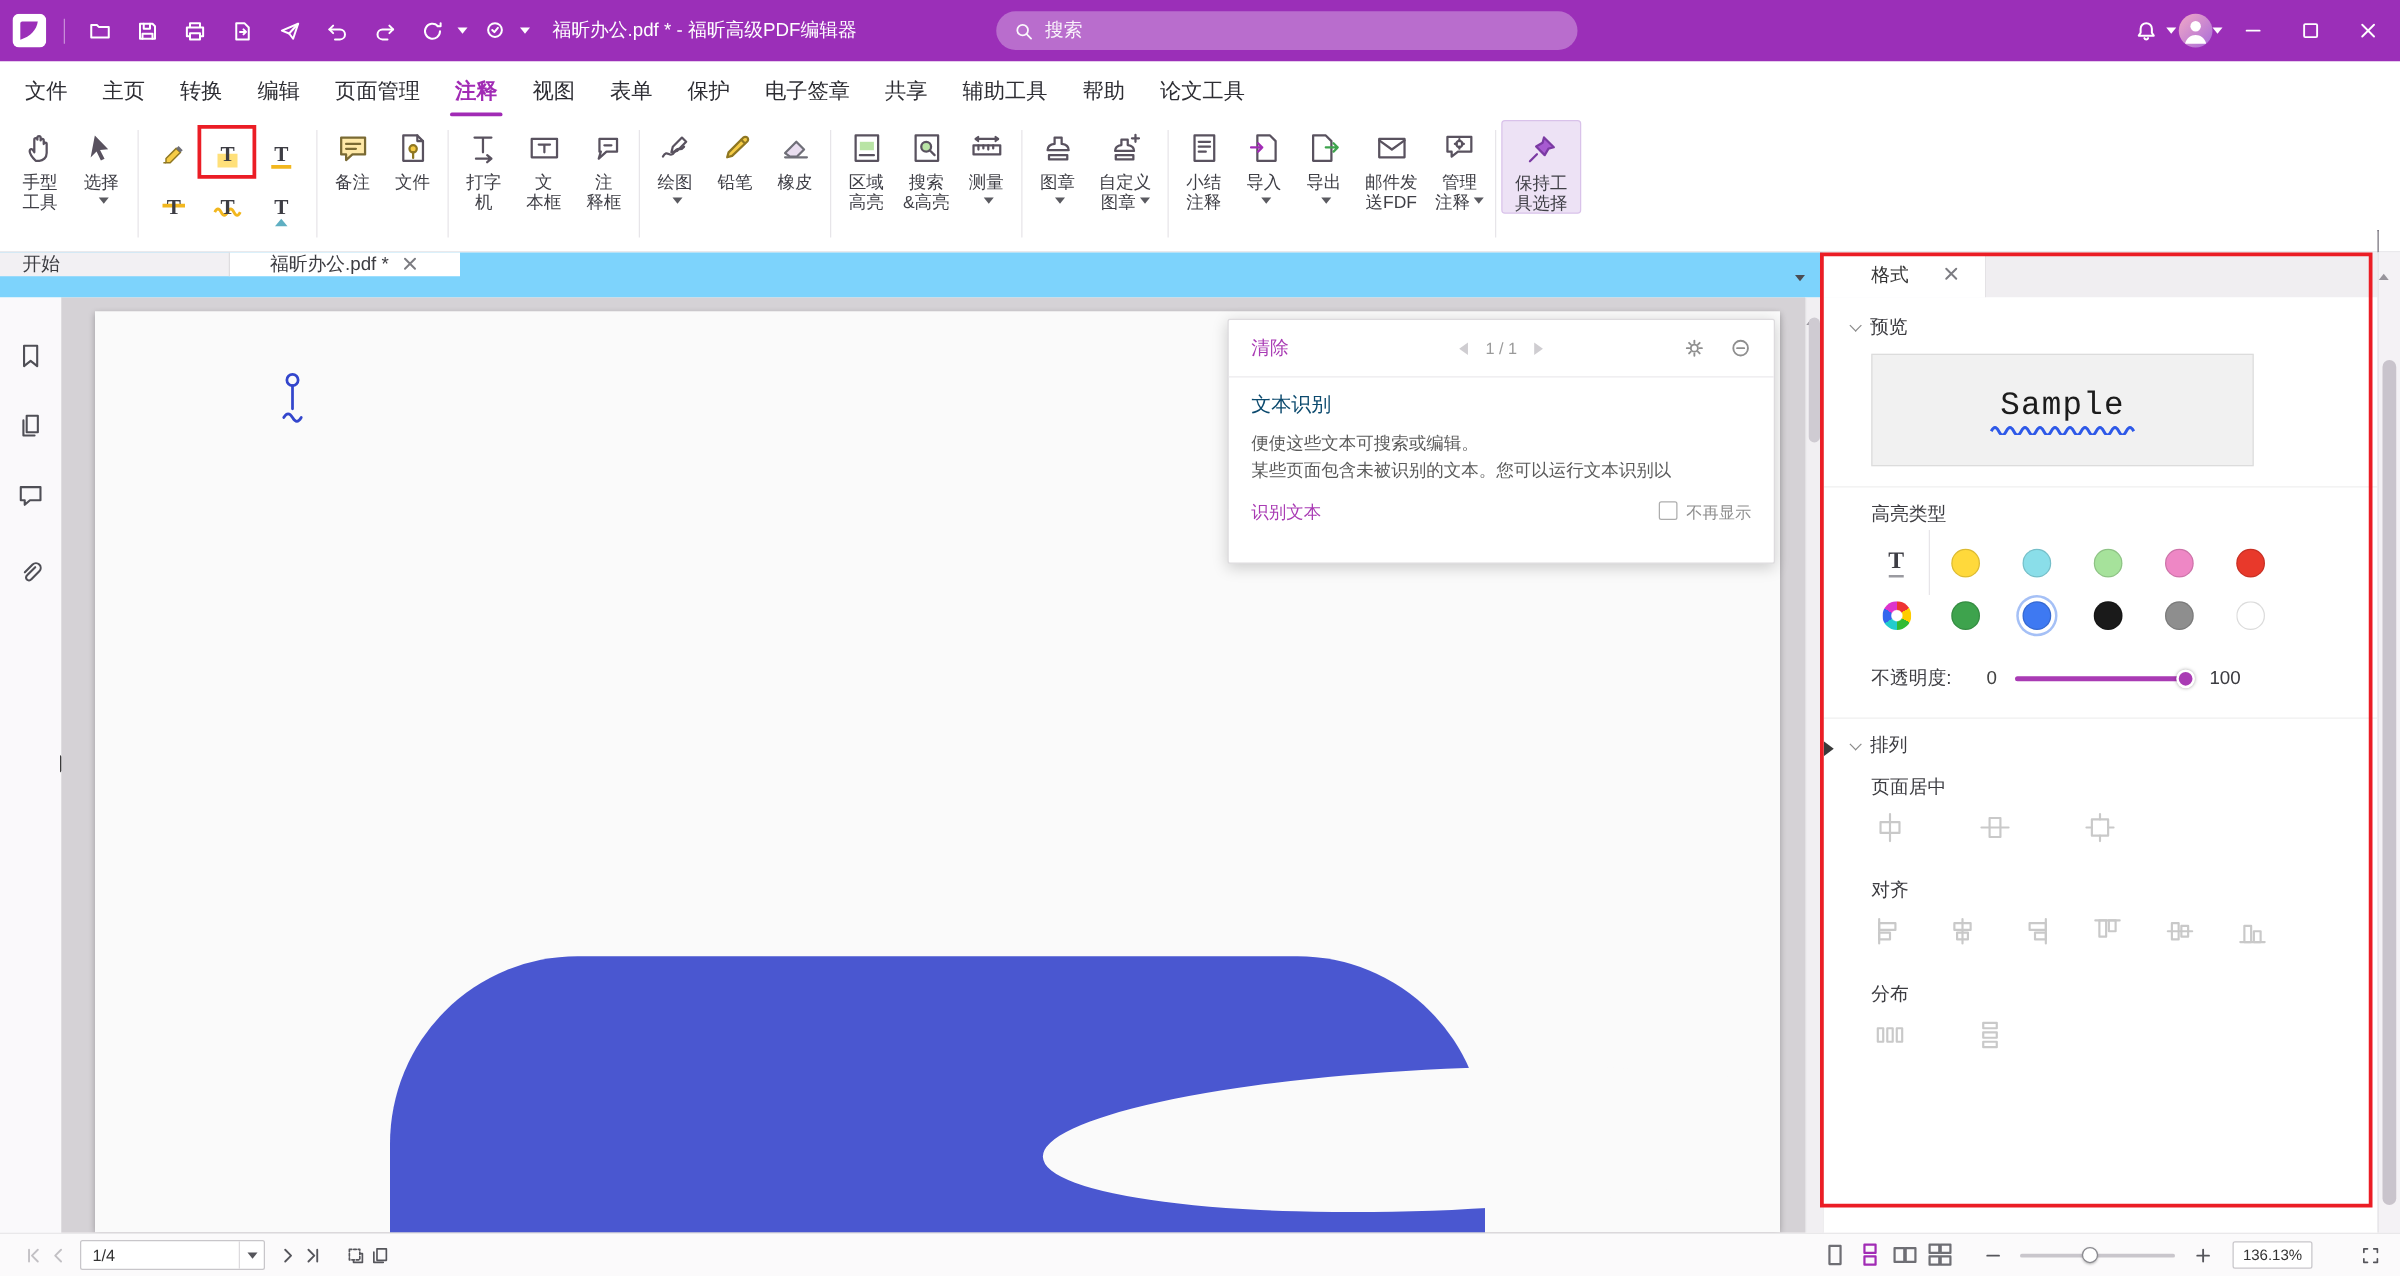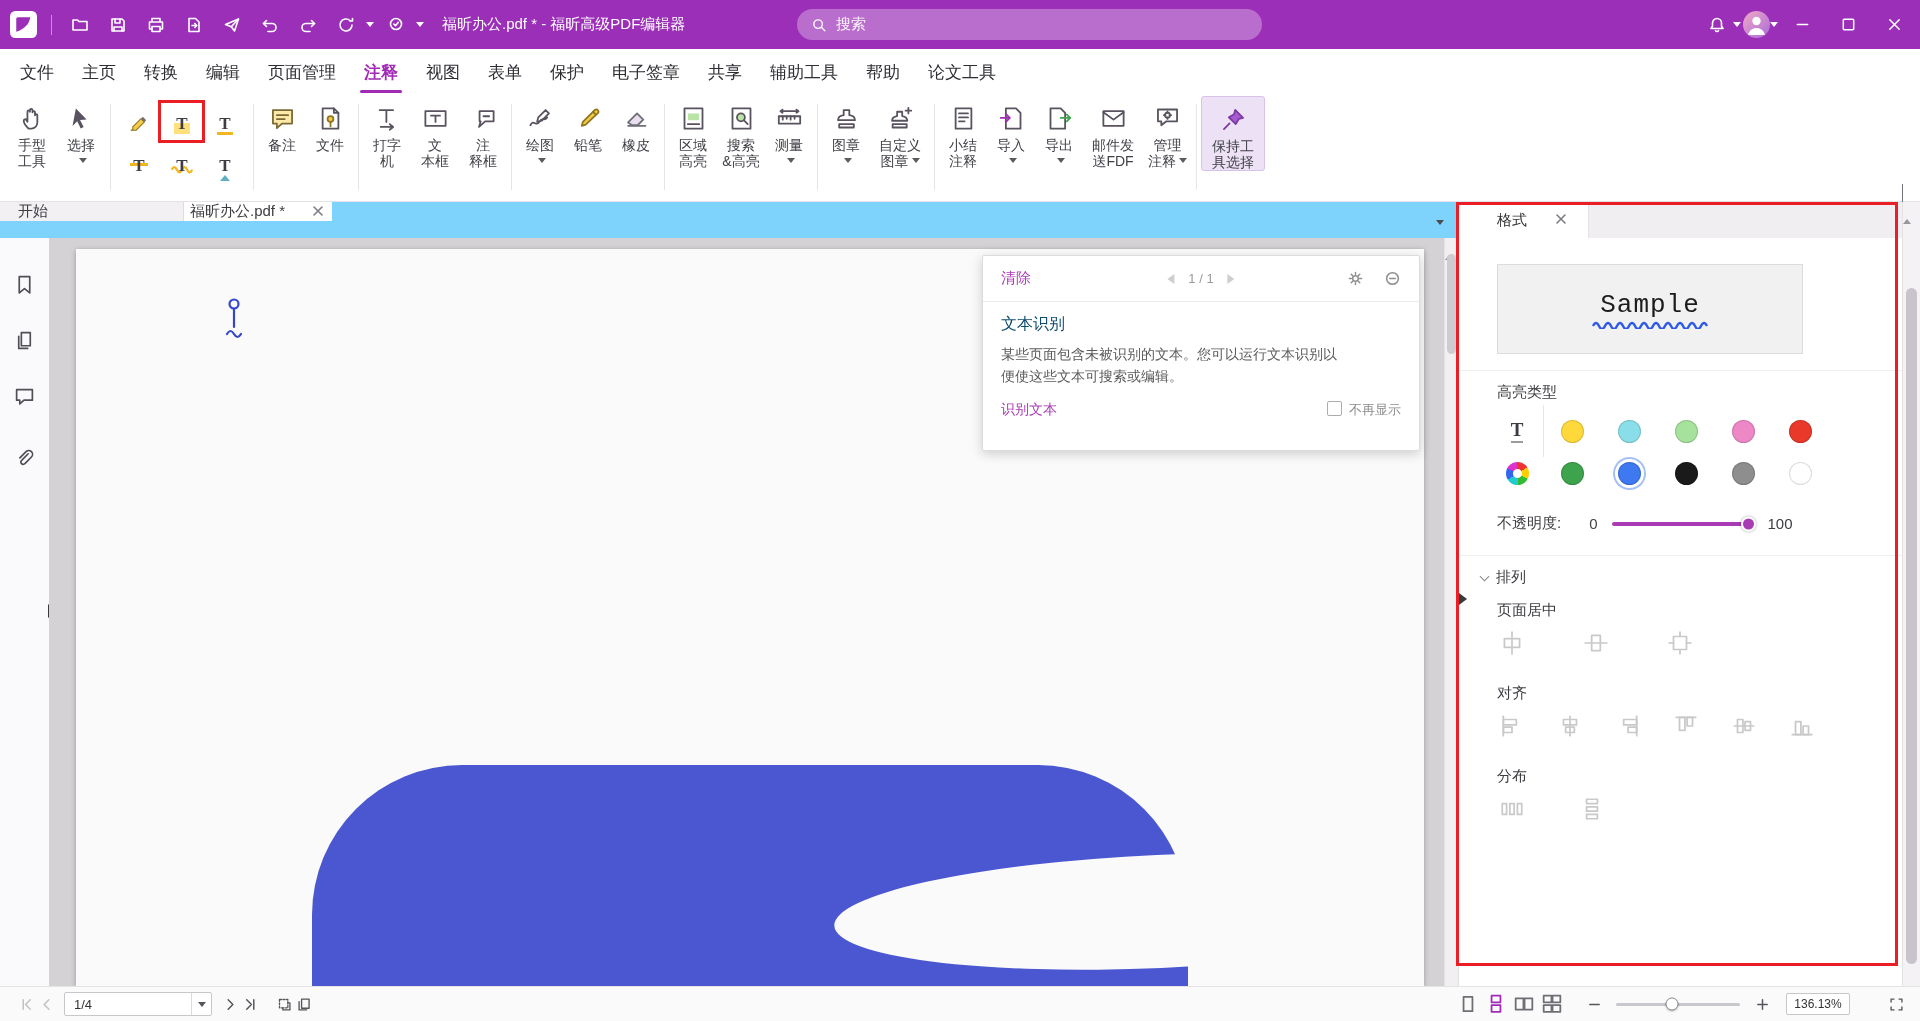--- a/index.html
+++ b/index.html
@@ -57,21 +57,21 @@
   .deco-caret{bottom:3px;width:0;height:0;border:5px solid transparent;border-bottom:6px solid #5FAFC2}
   .ribbon-collapse{position:absolute;right:8px;bottom:6px;width:10px;height:10px}
   .chev-up{width:8px;height:8px;border-left:1.7px solid #77737c;border-top:1.7px solid #77737c;transform:rotate(45deg)}
 
   
   .main{flex:1 1 auto;display:flex;min-height:0}
   .left-col{width:1458px;display:flex;flex-direction:column;min-width:0}
   .tabbar{height:36px;background:#7dd3fc;display:flex;align-items:flex-start;position:relative;flex:0 0 auto}
   .tab{display:flex;align-items:center;font-size:15px;color:#3c3c41}
   .tab-start{width:184px;background:#F2F0F3;border-right:1px solid #DFDDE0;padding-left:18px}
-  .tab-doc{width:148px;background:#fff;padding:0 6px;display:flex;justify-content:space-between;align-items:center}
+  .tab-doc{width:184px;background:#fff;padding:0 32px;display:flex;justify-content:space-between;align-items:center}
   .tab-close{width:14px;height:14px;color:#7c7c82}
   .tab-close svg{width:12px;height:12px}
   .tabbar-caret{position:absolute;right:14px;top:14px;color:#4c4c52}
 
   .workspace{flex:1 1 auto;display:flex;min-height:0;position:relative}
   .left-rail{width:49px;background:#FAF9FB;display:flex;flex-direction:column;align-items:center;padding-top:34px;gap:32px}
   .rail-btn{width:24px;height:24px;color:#4f4f56;display:flex;align-items:center;justify-content:center}
   .rail-btn svg{width:21px;height:21px}
   .rail-btn.clip{margin-top:6px}
   .rail-expander{position:absolute;left:48px;top:366px;width:0;height:0;border:7px solid transparent;border-left:8px solid #3a3a3a}
@@ -726,22 +726,22 @@
                     <svg class="i" viewBox="0 0 18 18">
                       <circle cx="9" cy="9" r="6.2"></circle>
                       <path d="M6 9h6"></path>
                     </svg>
                   </span>
               </span>
             </div>
             <div class="notify-body">
               <div class="notify-title">文本识别</div>
               <div class="notify-text">
+                <div>便使这些文本可搜索或编辑。</div>
                 <div>某些页面包含未被识别的文本。您可以运行文本识别以</div>
-                <div>便使这些文本可搜索或编辑。</div>
               </div>
               <div class="notify-foot">
                 <span class="notify-action">识别文本</span>
                 <span class="notify-dismiss">
                   <span class="checkbox"></span>
                   <span>不再显示</span>
                 </span>
               </div>
             </div>
           </div>
@@ -760,20 +760,24 @@
           <span>格式</span>
           <span class="tab-close">
               <svg class="i" viewBox="0 0 12 12">
                 <path d="M2 2l8 8M10 2l-8 8"></path>
               </svg>
             </span>
         </div>
       </div>
 
       <div class="panel-body">
+        <div class="sec-head">
+          <i class="schev"></i>
+          <span>预览</span>
+        </div>
 
         <div class="preview-box">
           <span class="sample">Sample</span>
           <svg width="118" height="9" viewBox="0 0 118 9">
             <path d="M2 6q3-6 6 0t6 0t6 0t6 0t6 0t6 0t6 0t6 0t6 0t6 0t6 0t6 0t6 0t6 0t6 0t6 0t6 0t6 0t6 0" fill="none" stroke="#2E59E8" stroke-width="2.3"></path>
           </svg>
         </div>
 
         <div class="pdivider"></div>
 

